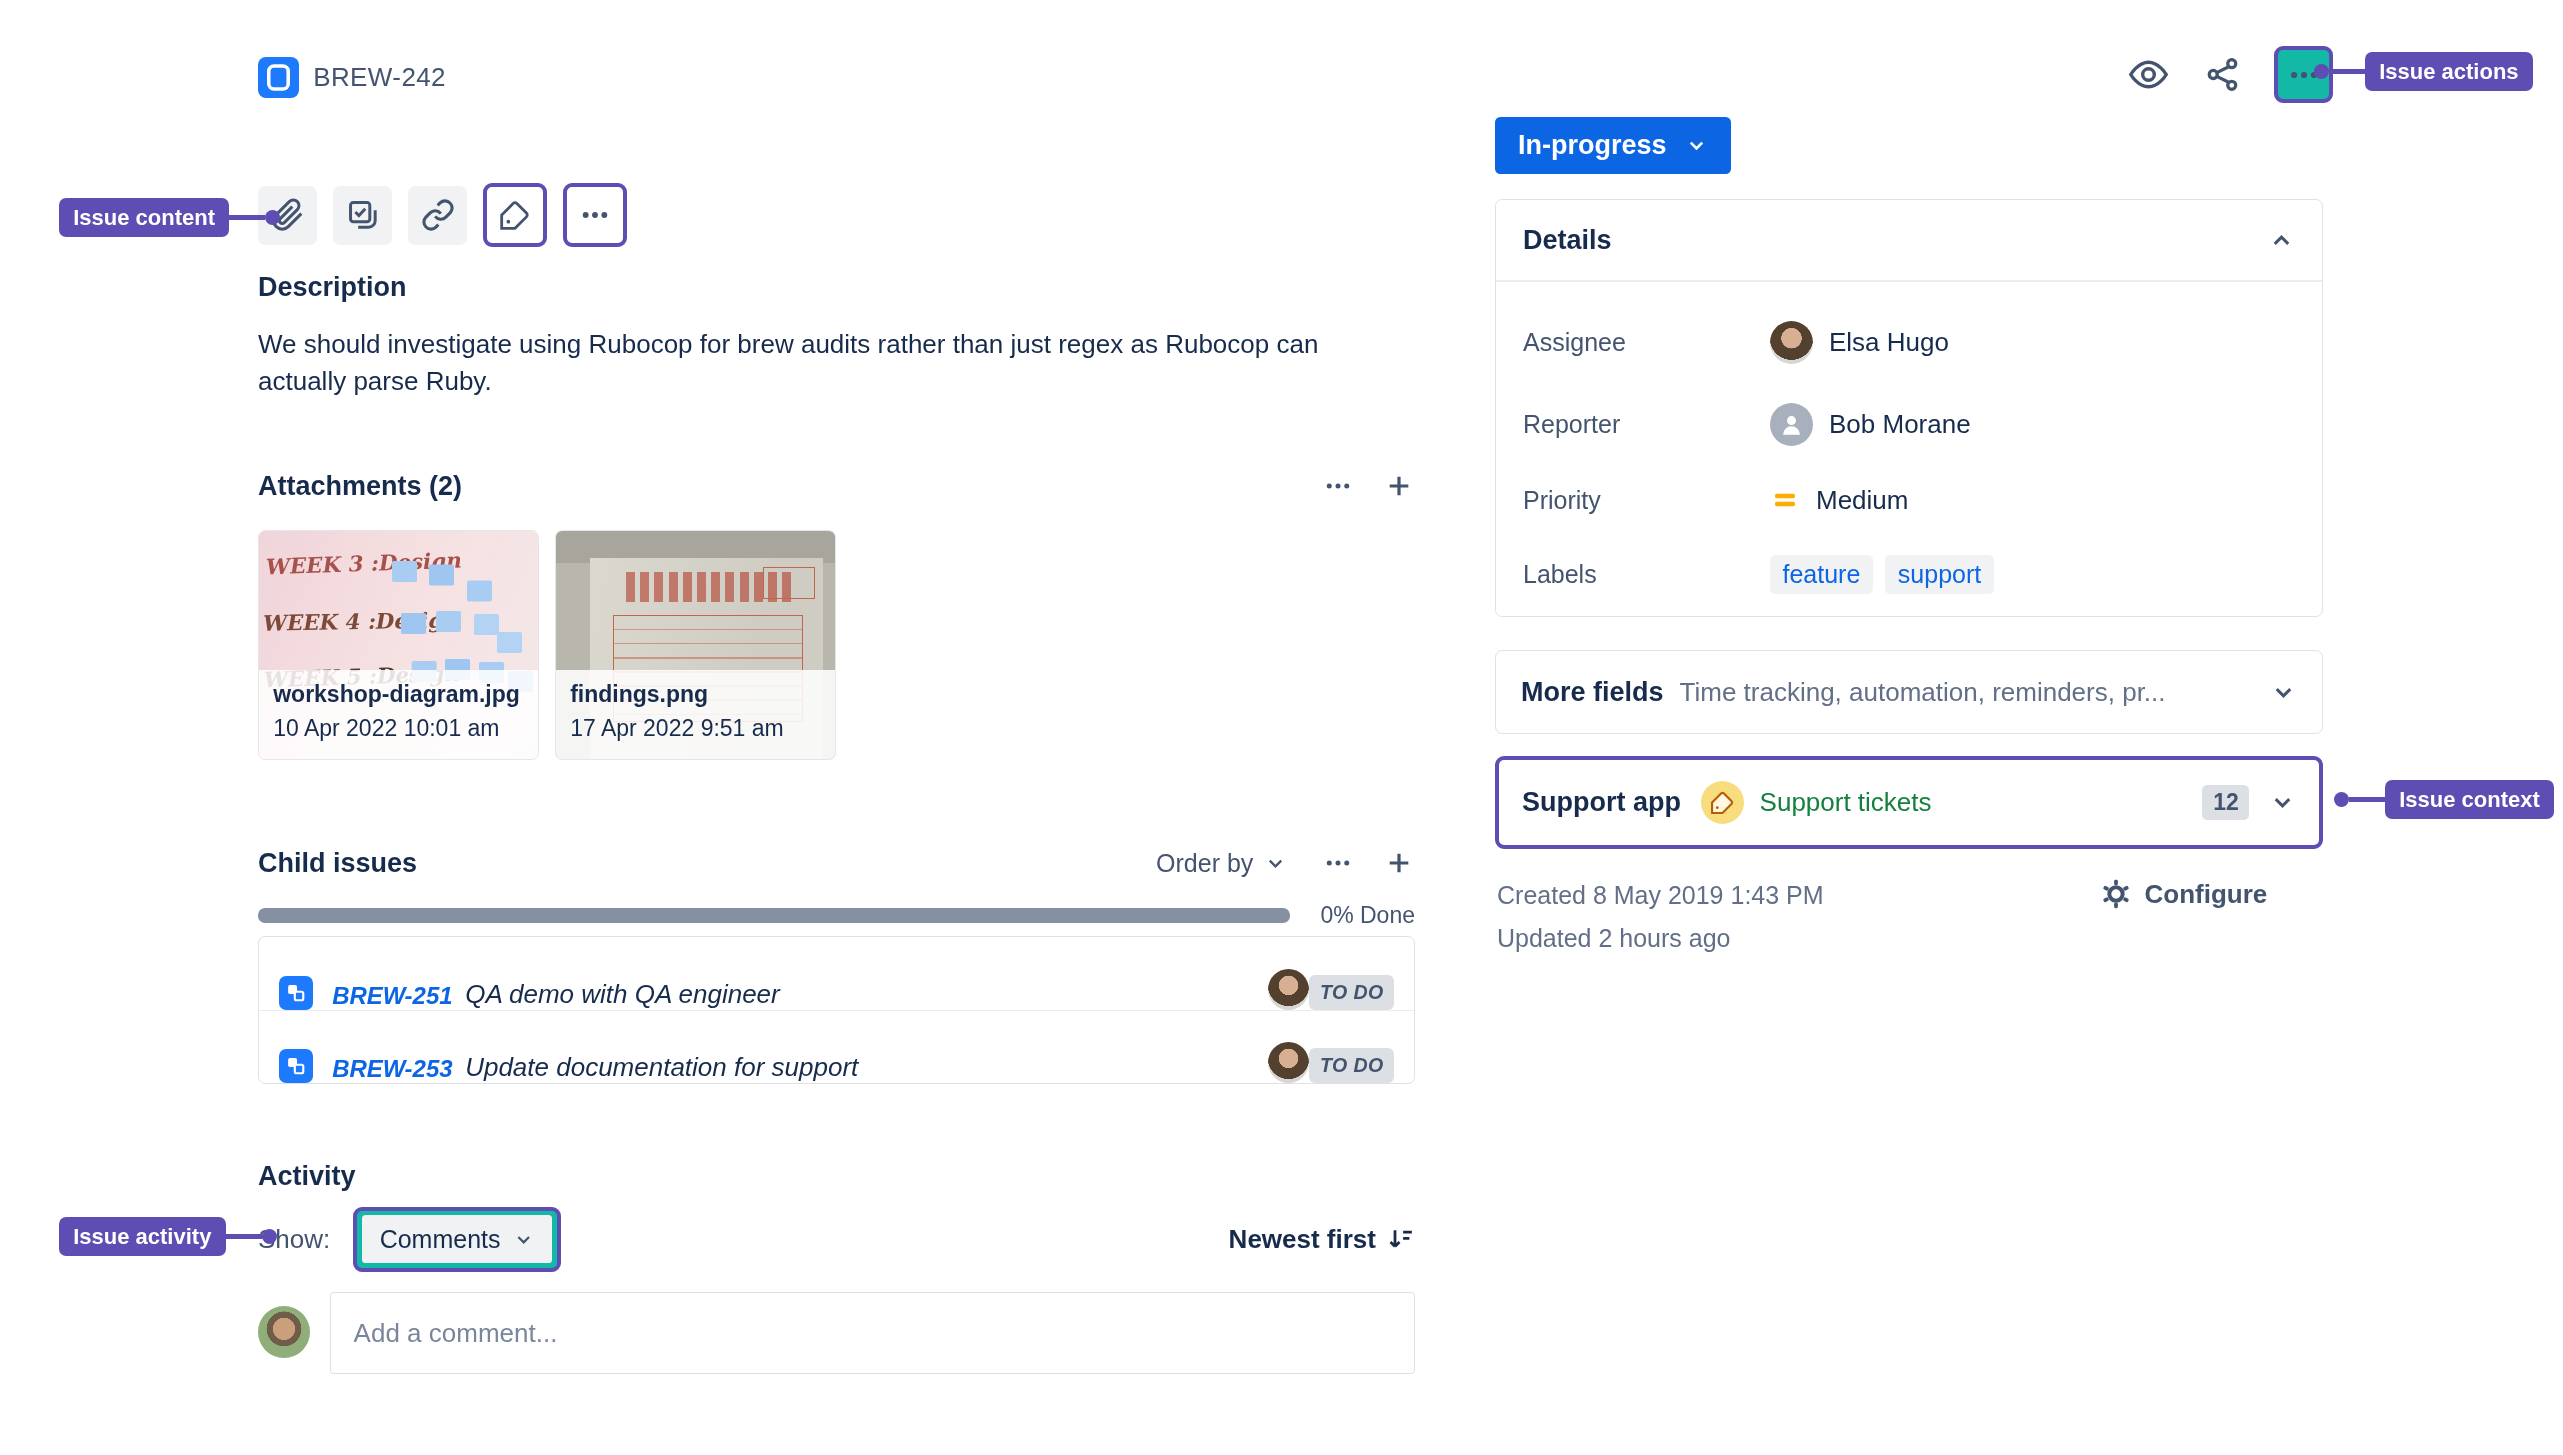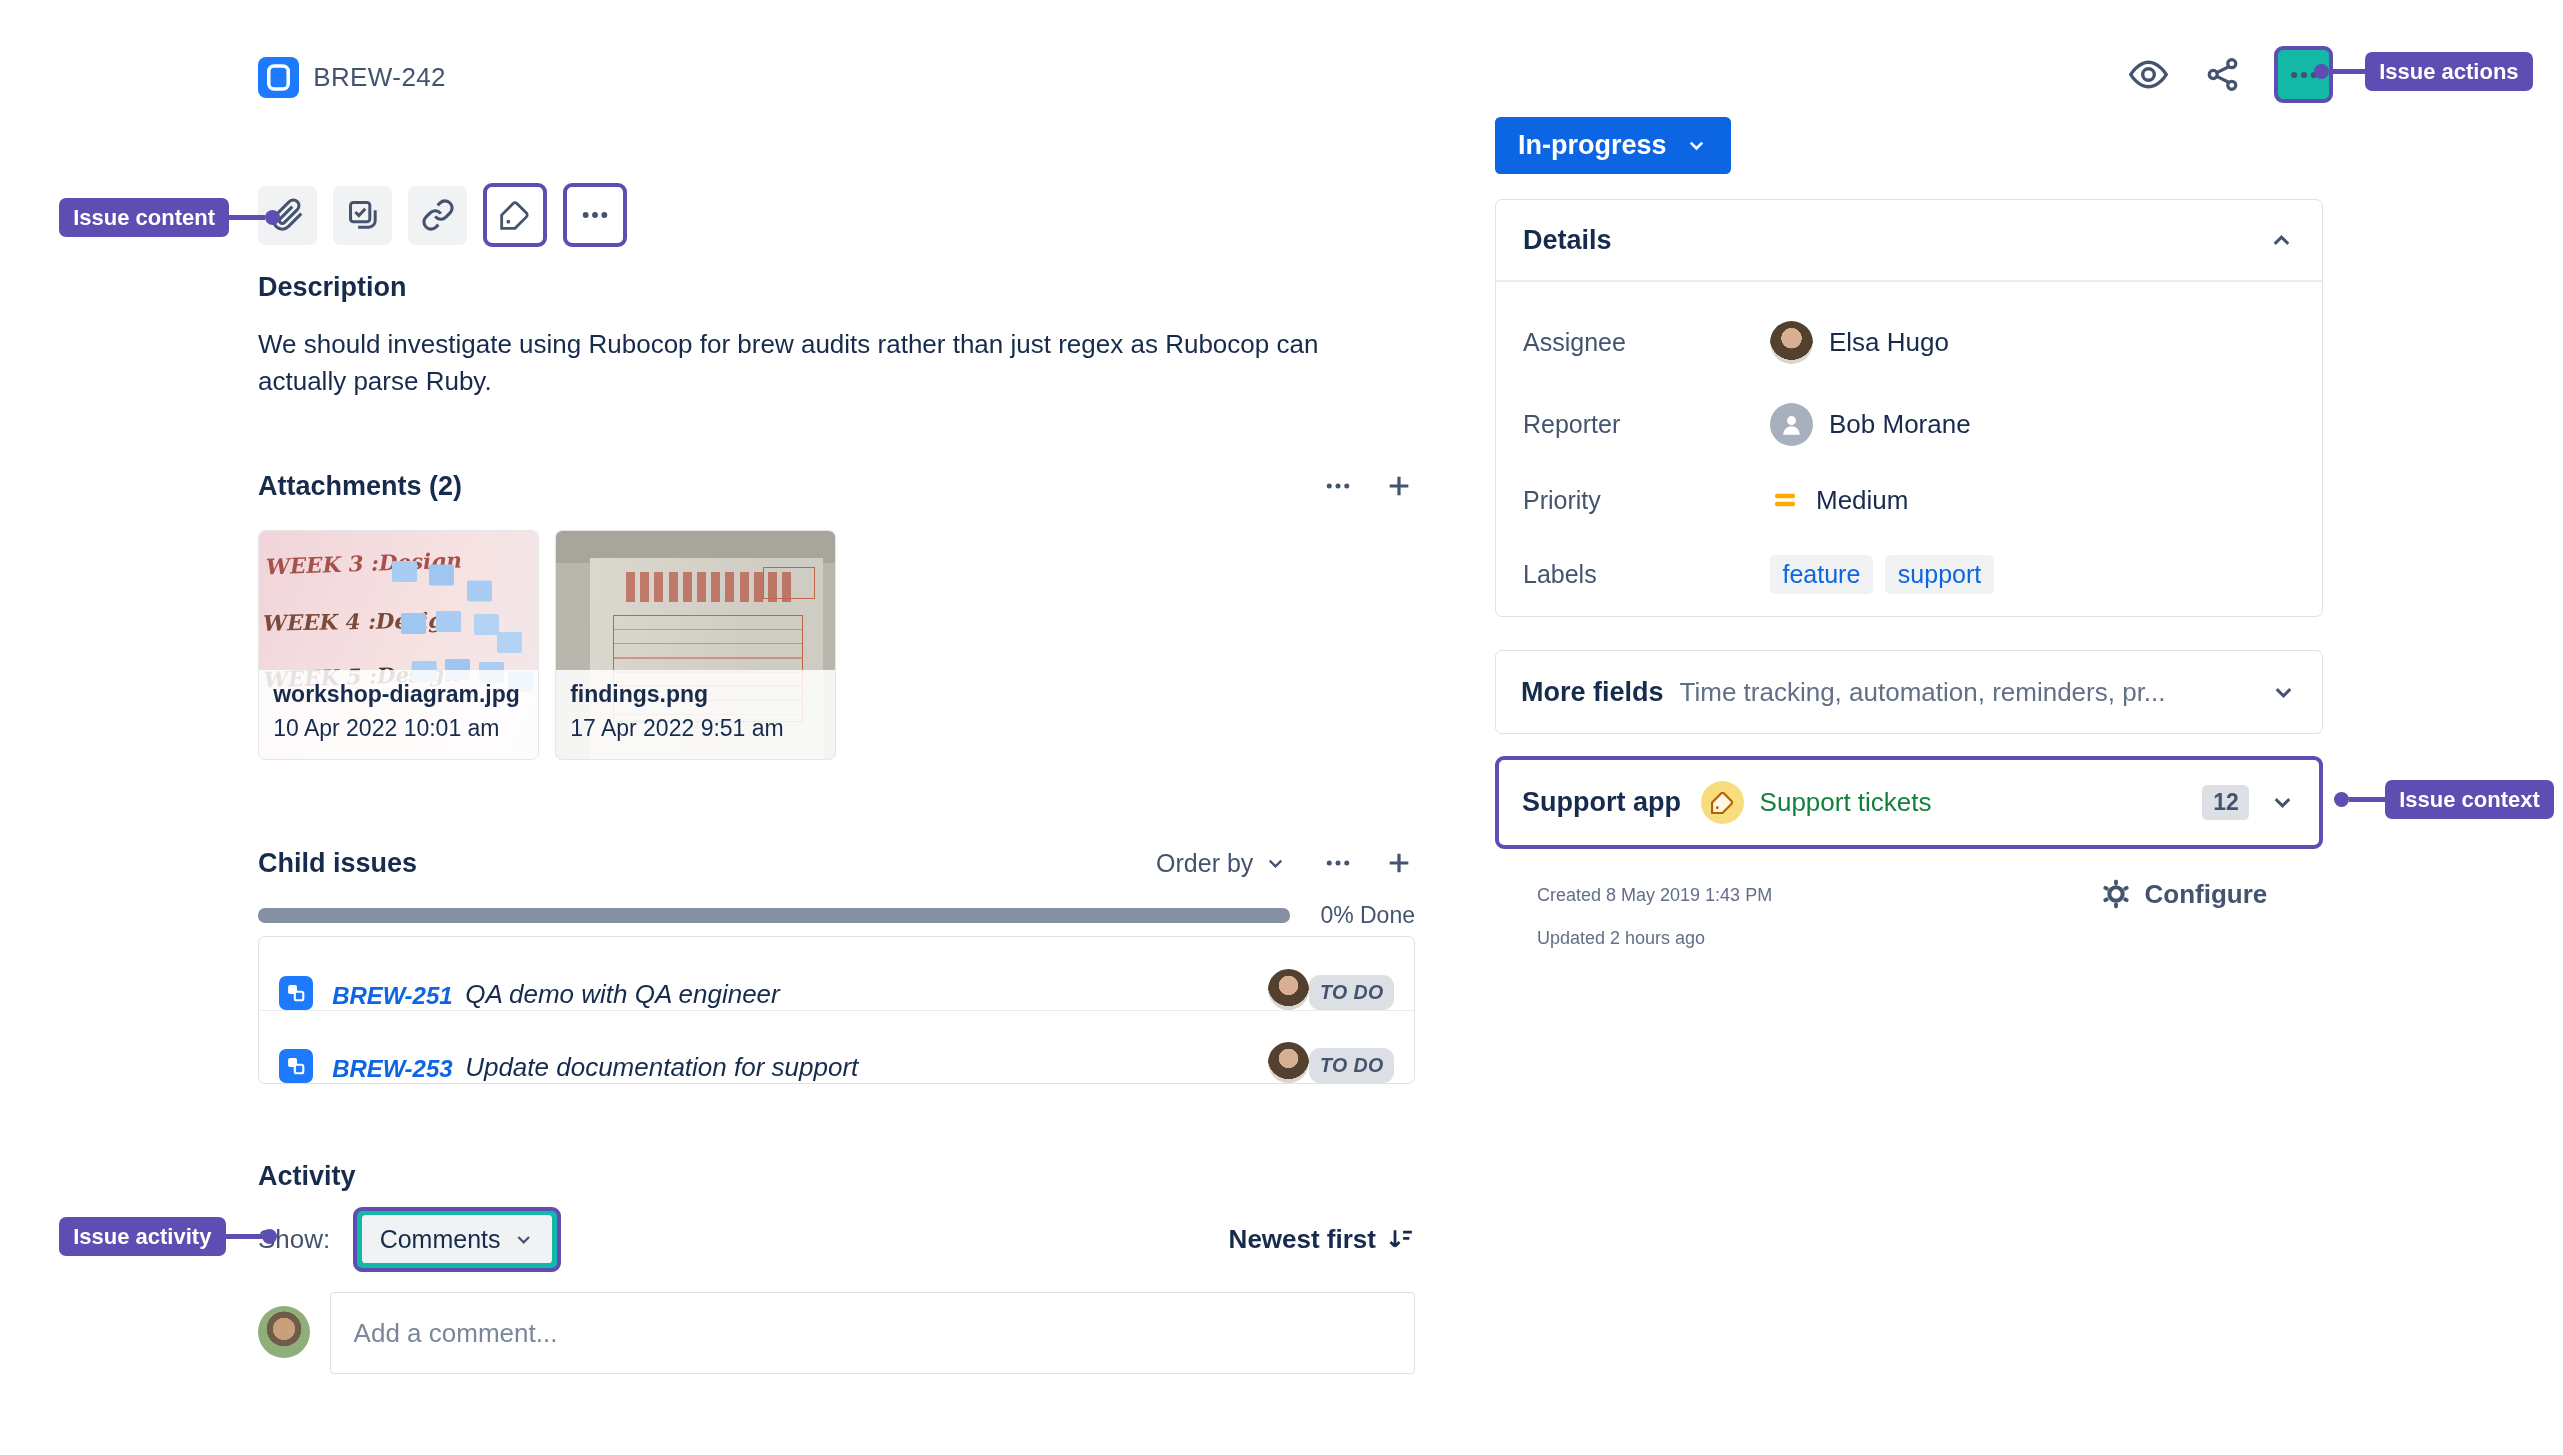--- a/index.html
+++ b/index.html
@@ -73,21 +73,21 @@
   .progress-row{ position:absolute; left:258px; top:902px; width:1157px; display:flex; align-items:center; }
   .progress-track{ width:1032px; height:14.2px; border-radius:7.1px; background:#8590A2; }
   .progress-label{ margin-left:auto; font-size:23px; color:#44546F; }
   .child-card{ position:absolute; left:258px; top:936px; width:1157px; border:1.8px solid #DFE1E6; border-radius:7.1px; background:#fff; }
   .child-row{ display:flex; align-items:flex-end; height:73px; padding:0 19.6px; cursor:pointer;font-style:italic; }
   .child-row + .child-row{ border-top:1.8px solid #EBECF0; }
   .subtask-badge{ width:34px; height:34px; border-radius:7.1px; background:#1D7AFC; display:flex; align-items:center; justify-content:center; flex:none; }
   .child-key{ font-size:24px; font-weight:700; color:#0C66E4; margin-left:19.6px; min-width:109px; }
   .child-summary{ font-size:26px; color:#172B4D; margin-left:12.5px; flex:1; }
   .status-lozenge{ background:#DCDFE4; color:#44546F; font-size:19.6px; font-weight:700; letter-spacing:0.4px;
-    padding:6.2px 10.7px; border-radius:11px; margin-left:0; }
+    padding:6.2px 10.7px; border-radius:6px; margin-left:0; }
   
   .avatar{ border-radius:50%; flex:none; }
   .avatar-woman{ background:
       radial-gradient(circle at 50% 40%, #d7b093 0 30%, #53402f 31% 64%, #d8d6d2 65%); }
   .avatar-man{ background:
       radial-gradient(circle at 50% 44%, #c99f7c 0 28%, #6f5d49 29% 44%, #8fae7a 45%); }
   .avatar-generic{ background:#A8B0BD; display:flex; align-items:center; justify-content:center; }
   
   .activity-heading{ position:absolute; left:258px; top:1161px; }
   .show-row{ position:absolute; left:258px; top:1207px; width:1157px; display:flex; align-items:center; }
@@ -115,21 +115,21 @@
   .morefields-card{ top:650px; height:84px; display:flex; align-items:center; padding:0 25px; }
   .mf-label{ font-size:27px; font-weight:700; color:#172B4D; }
   .mf-summary{ font-size:26px; color:#626F86; margin-left:16px; flex:1; white-space:nowrap; overflow:hidden; }
   .support-card{ position:absolute; left:1495px; top:756px; width:828px; height:93px; border:4.4px solid #5E4DB2;
     border-radius:9px; background:#fff; display:flex; align-items:center; padding:0 23px; cursor:pointer; }
   .sa-label{ font-size:27px; font-weight:700; color:#172B4D; }
   .sa-icon{ width:43px; height:43px; border-radius:50%; background:#F8DD7E; margin-left:19.6px;
     display:flex; align-items:center; justify-content:center; flex:none; }
   .sa-name{ font-size:26px; color:#15803d; margin-left:16px; flex:1; }
   .count-badge{ background:#DCDFE4; color:#44546F; font-size:23px; font-weight:600; border-radius:5.3px; padding:3.6px 10.7px; }
-  .meta{ position:absolute; left:1497px; top:874px; font-size:18px; color:#626F86; line-height:43px;margin-left:40px; }
+  .meta{ position:absolute; left:1497px; top:874px; font-size:25px; color:#626F86; line-height:43px; }
   .configure{ position:absolute; left:2100px; top:878px; display:flex; align-items:center; gap:12.5px;
     font-size:26px; font-weight:600; color:#44546F; cursor:pointer; }
 </style>
 </head>
 <body>
 
 <div class="page">
 
   <div class="key-row">
     <span class="issuetype-badge">

